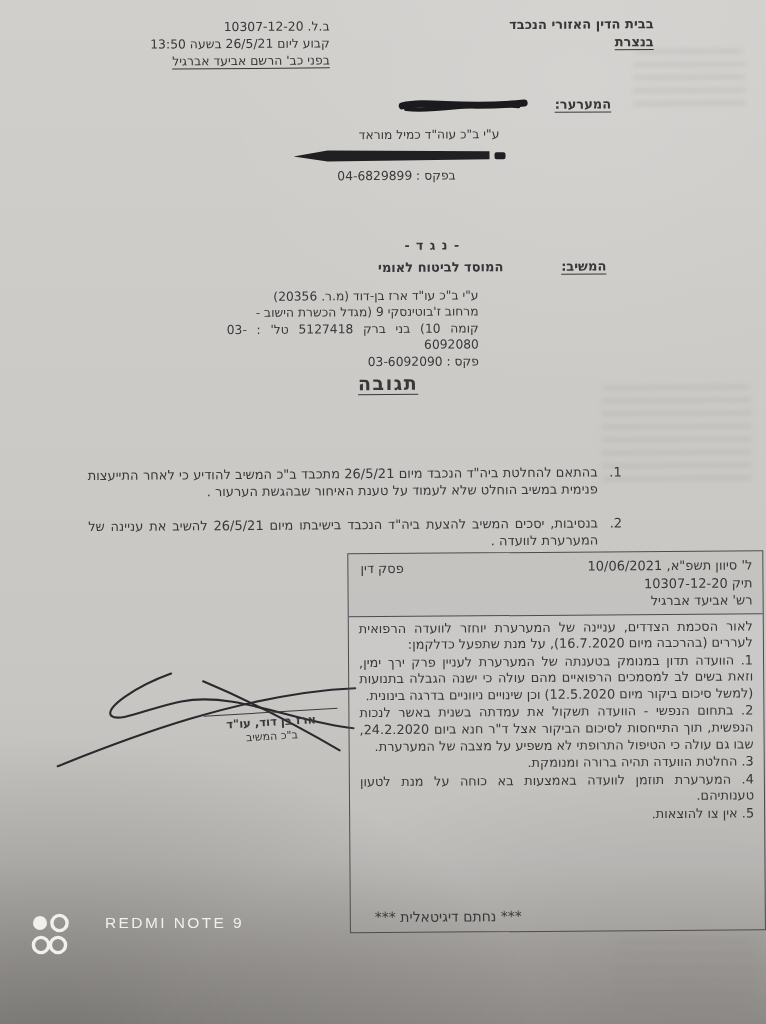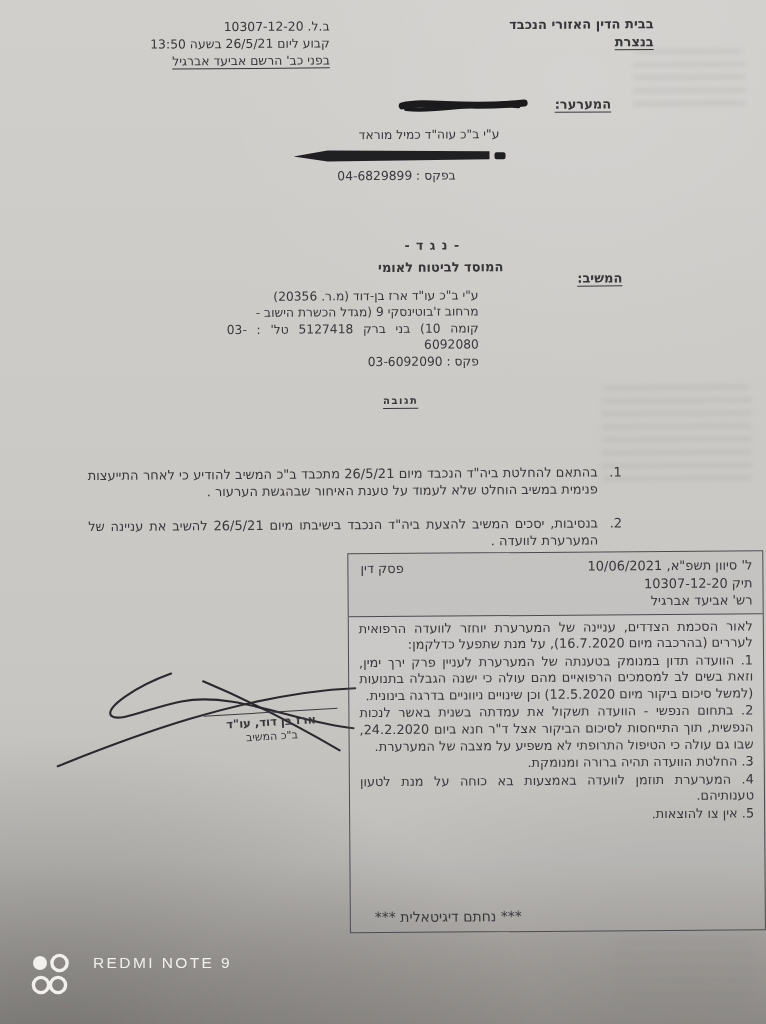--- a/index.html
+++ b/index.html
@@ -22,40 +22,40 @@
 
   .court-head{top:17px;right:109px;text-align:right;font-size:13px;line-height:17.5px;}
   .case-head{top:17px;right:433px;text-align:right;font-size:12.4px;line-height:17px;}
 
   .party-label{font-size:13px;}
   .ghost{position:absolute;opacity:.5;filter:blur(2.6px);border-radius:6px;
     background:repeating-linear-gradient(180deg, rgba(116,114,112,0.38) 0 3px, transparent 3px 13px);}
 
   .versus{top:206px;right:304px;font-size:12.6px;font-weight:700;letter-spacing:1px;margin-top:32px;}
   .counsel-block{top:288px;right:286px;width:252px;text-align:justify;}
-  .resp-title{top:395px;right:347px;font-size:10px;font-weight:700;letter-spacing:1.5px;
+  .resp-title{top:372px;right:347px;font-size:19px;font-weight:700;letter-spacing:1.5px;
     text-decoration:underline;text-underline-offset:4px;}
 
   .para{right:144px;width:534px;display:flex;direction:rtl;gap:9px;font-size:13px;line-height:16.8px;}
   .para .num{flex:0 0 15px;}
   .para .txt{flex:1;text-align:justify;}
 
   .jbox{left:347px;top:553px;width:416px;height:380px;border:1.6px solid #4c4c50;
     background:rgba(255,255,255,0.05);box-sizing:border-box;direction:rtl;}
   .jbox-head{position:relative;border-bottom:1.4px solid #4c4c50;padding:5px 10px 4px;
     font-size:13px;line-height:17.5px;background:rgba(0,0,0,0.03);}
   .jbox-title{position:absolute;left:12px;top:6px;font-size:13px;}
   .jbox-body{padding:4px 10px 0;font-size:12.9px;line-height:16.6px;}
   .jbox-body p{margin:0 0 1px;text-align:justify;}
   .jbox-note{position:absolute;left:24px;bottom:7px;font-size:14px;direction:rtl;}
 
   .sig-name{left:203px;top:711px;width:134px;text-align:center;transform:rotate(-3deg);
     border-top:1.3px solid #3a3a3e;padding-top:2px;font-size:11.6px;line-height:14.5px;}
 
-  .watermark{left:30px;top:952px;display:flex;align-items:flex-start;gap:13px;
+  .watermark{left:30px;top:912px;display:flex;align-items:flex-start;gap:25px;
     color:#f1f0ed;font-family:"Liberation Sans",sans-serif;}
   .wm-text{font-size:15.5px;letter-spacing:2.4px;line-height:22.5px;white-space:nowrap;}
 </style>
 </head>
 <body>
 
 <div class="photo">
   <div class="doc">
 
     <div class="ghost" style="left:636px;top:52px;width:112px;height:58px;"></div>
@@ -80,21 +80,21 @@
     </svg>
     <div class="abs rtl small" style="top:127px;right:264px;">ע"י ב"כ עוה"ד כמיל מוראד</div>
     <svg class="abs" style="left:296px;top:148px;" width="214" height="16" viewBox="0 0 214 16">
       <polygon points="0,8 34,2 196,4 196,12 34,13" fill="#202023"></polygon>
       <rect x="201" y="5" width="11" height="7" rx="2" fill="#202023"></rect>
     </svg>
     <div class="abs rtl small" style="top:168px;right:308px;">בפקס : 04-6829899</div>
 
     <div class="abs rtl versus">- נ ג ד -</div>
 
-    <div class="abs rtl party-label b u" style="top:260px;right:142px;margin-top:12px;">המשיב:</div>
+    <div class="abs rtl party-label b u" style="top:260px;right:158px;">המשיב:</div>
     <div class="abs rtl party-label b" style="top:260px;right:261px;">המוסד לביטוח לאומי</div>
     <div class="abs rtl small counsel-block">
       <div>ע"י ב"כ עו"ד ארז בן-דוד (מ.ר. 20356)</div>
       <div>מרחוב ז'בוטינסקי 9 (מגדל הכשרת הישוב -</div>
       <div>קומה 10) בני ברק 5127418 טל' : 03-6092080</div>
       <div>פקס : 03-6092090</div>
     </div>
 
     <div class="abs rtl resp-title">תגובה</div>
 

